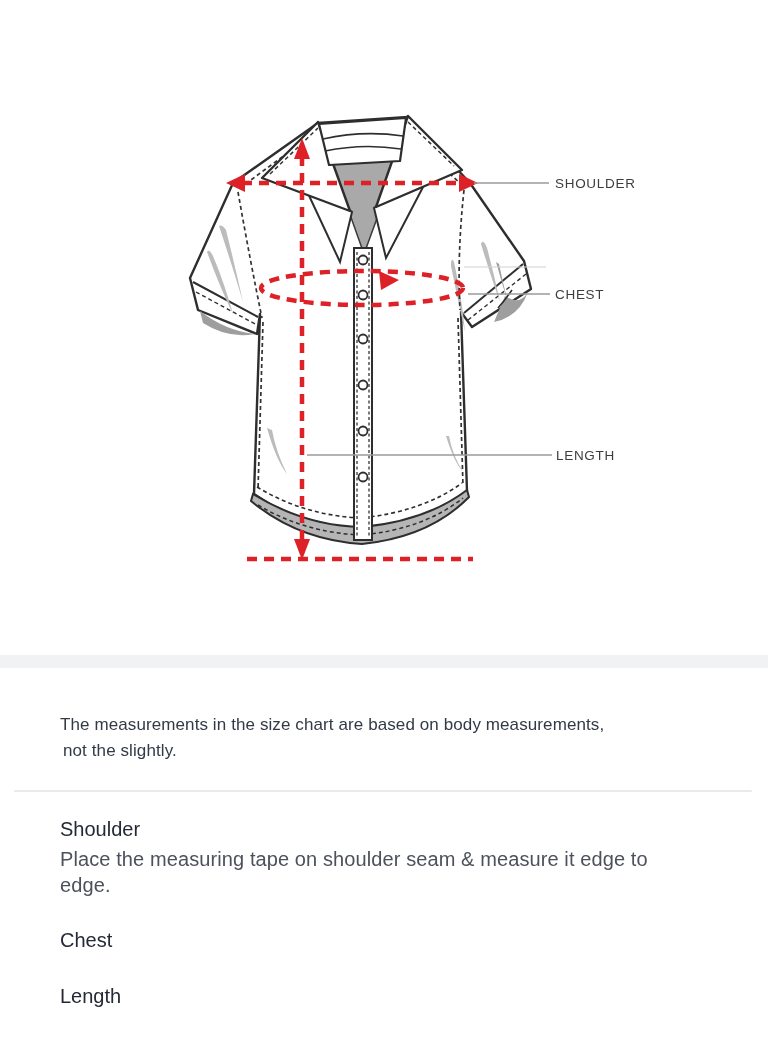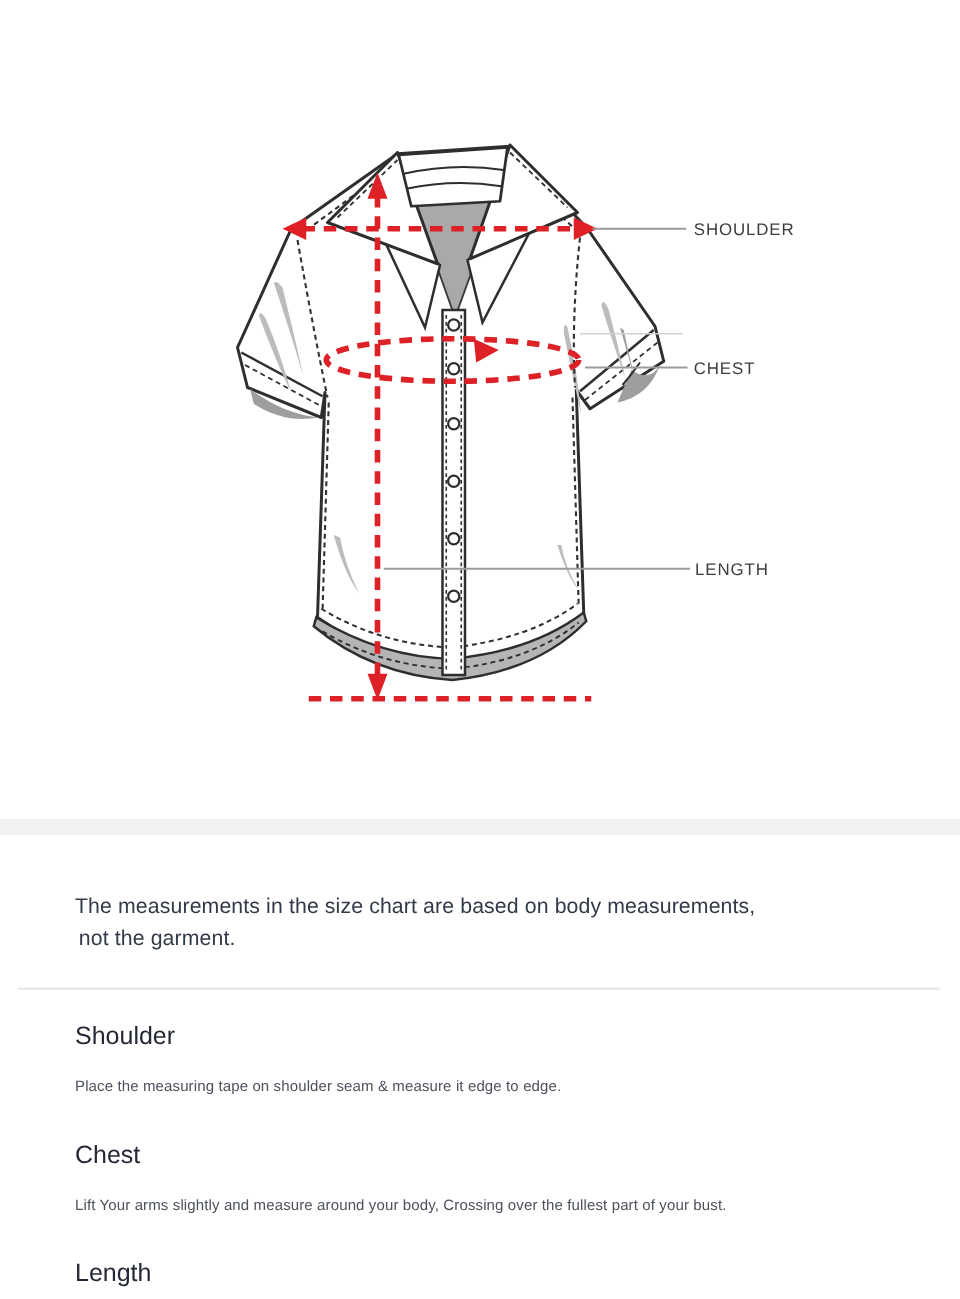--- a/index.html
+++ b/index.html
@@ -41,22 +41,22 @@
 
   .sections { margin: 24px 60px 0 60px; }
   .measure-section { margin-bottom: 29px; }
   .section-title {
     font-size: 20px;
     font-weight: 400;
     color: #242935;
     line-height: 27px;
   }
   .section-desc {
-    margin-top: 13px;
-    font-size: 12px;
+    margin-top: 3px;
+    font-size: 20px;
     line-height: 26px;
     color: #4c515b;
     max-width: 618px;
     letter-spacing: 0.1px;
   }
 </style>
 </head>
 <body>
 
 <div class="page">
@@ -163,35 +163,34 @@
         <text x="555" y="299">CHEST</text>
         <text x="556" y="460">LENGTH</text>
       </g>
     </svg>
   </div>
 
   <div class="divider-thick"></div>
 
   <div class="note-block">
     <div class="note-line1">The measurements in the size chart are based on body measurements,</div>
-    <div class="note-line2">not the garment.</div>
+    <div class="note-line2">not the slightly.</div>
   </div>
 
   <div class="divider-thin"></div>
 
   <div class="sections">
 
     <div class="measure-section">
       <div class="section-title">Shoulder</div>
       <div class="section-desc">Place the measuring tape on shoulder seam &amp; measure it edge to edge.</div>
     </div>
 
     <div class="measure-section">
       <div class="section-title">Chest</div>
-      <div class="section-desc">Lift Your arms slightly and measure around your body, Crossing over the fullest part of your bust.</div>
     </div>
 
     <div class="measure-section">
       <div class="section-title">Length</div>
 
     </div>
 
   </div>
 </div>
 

